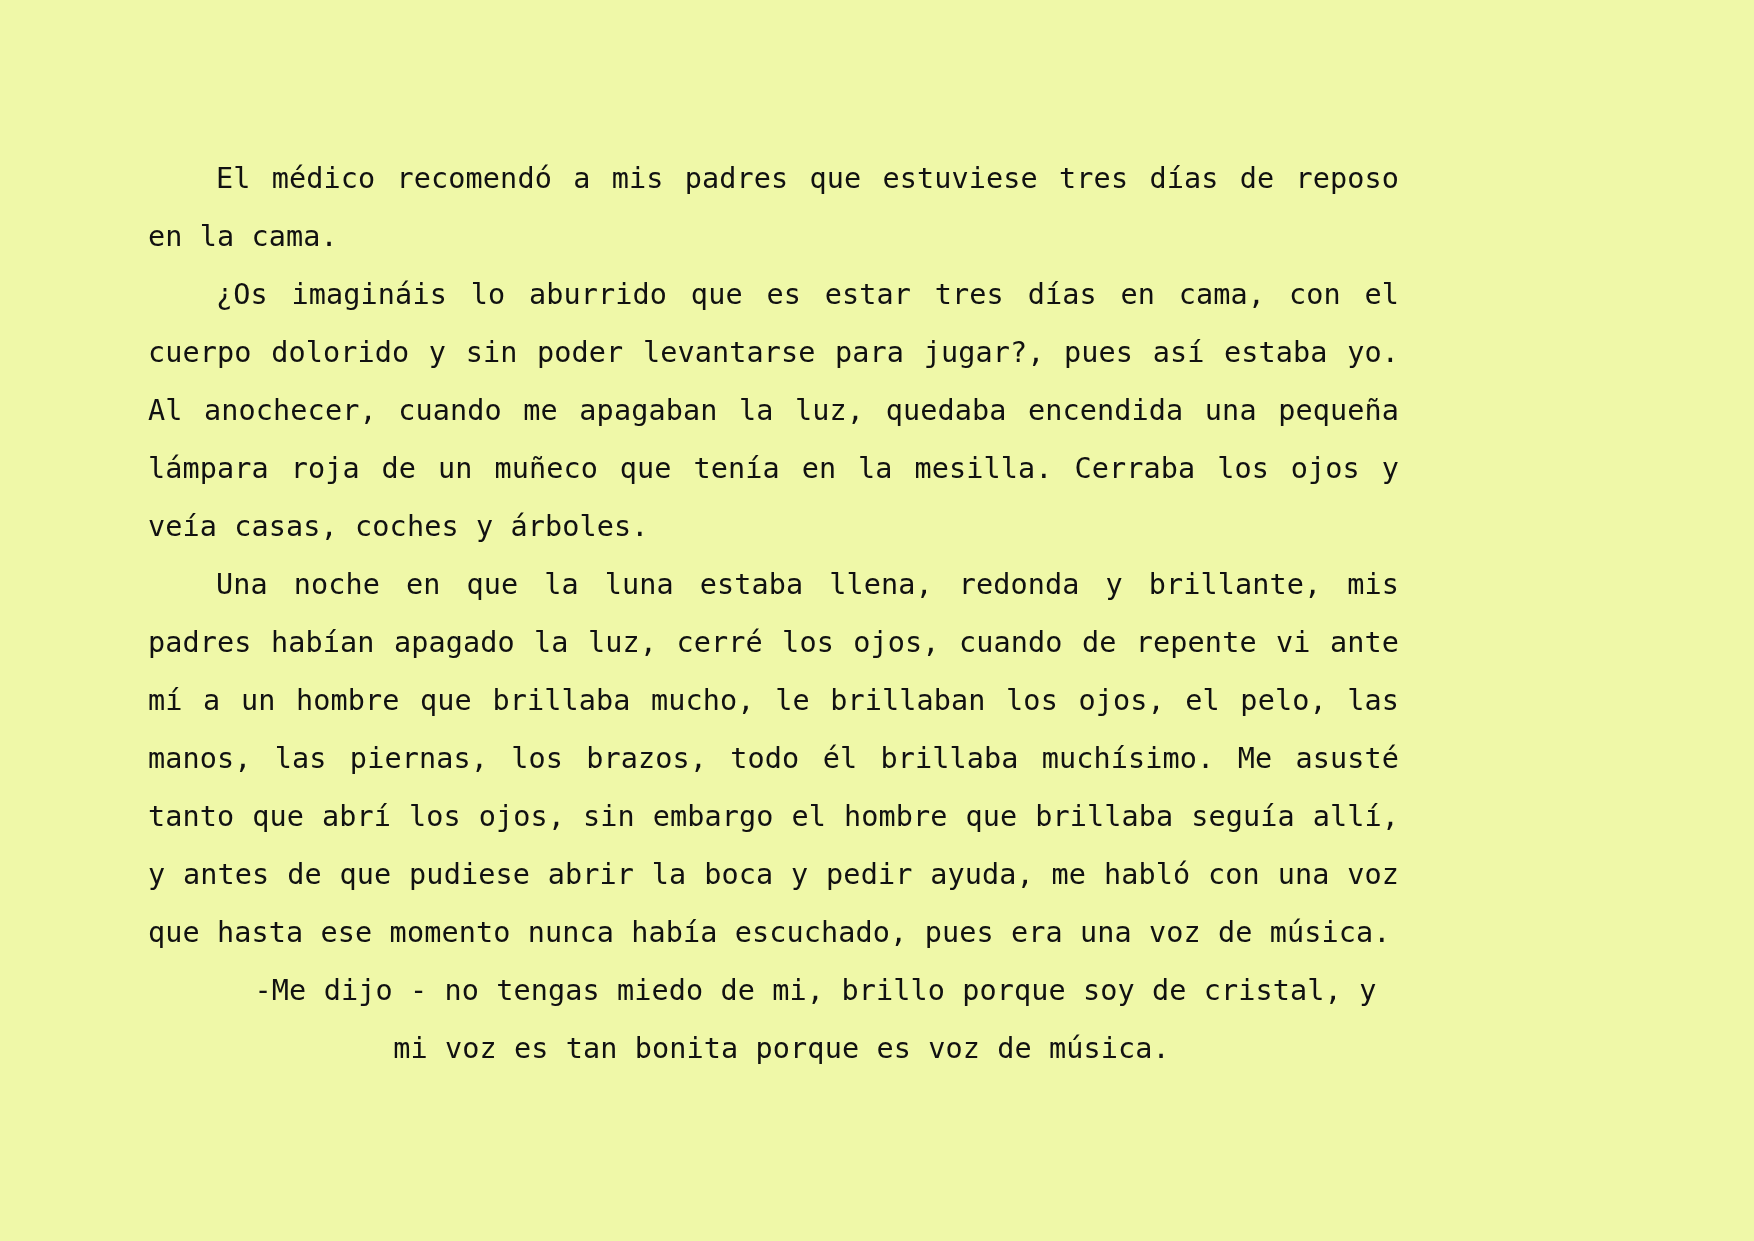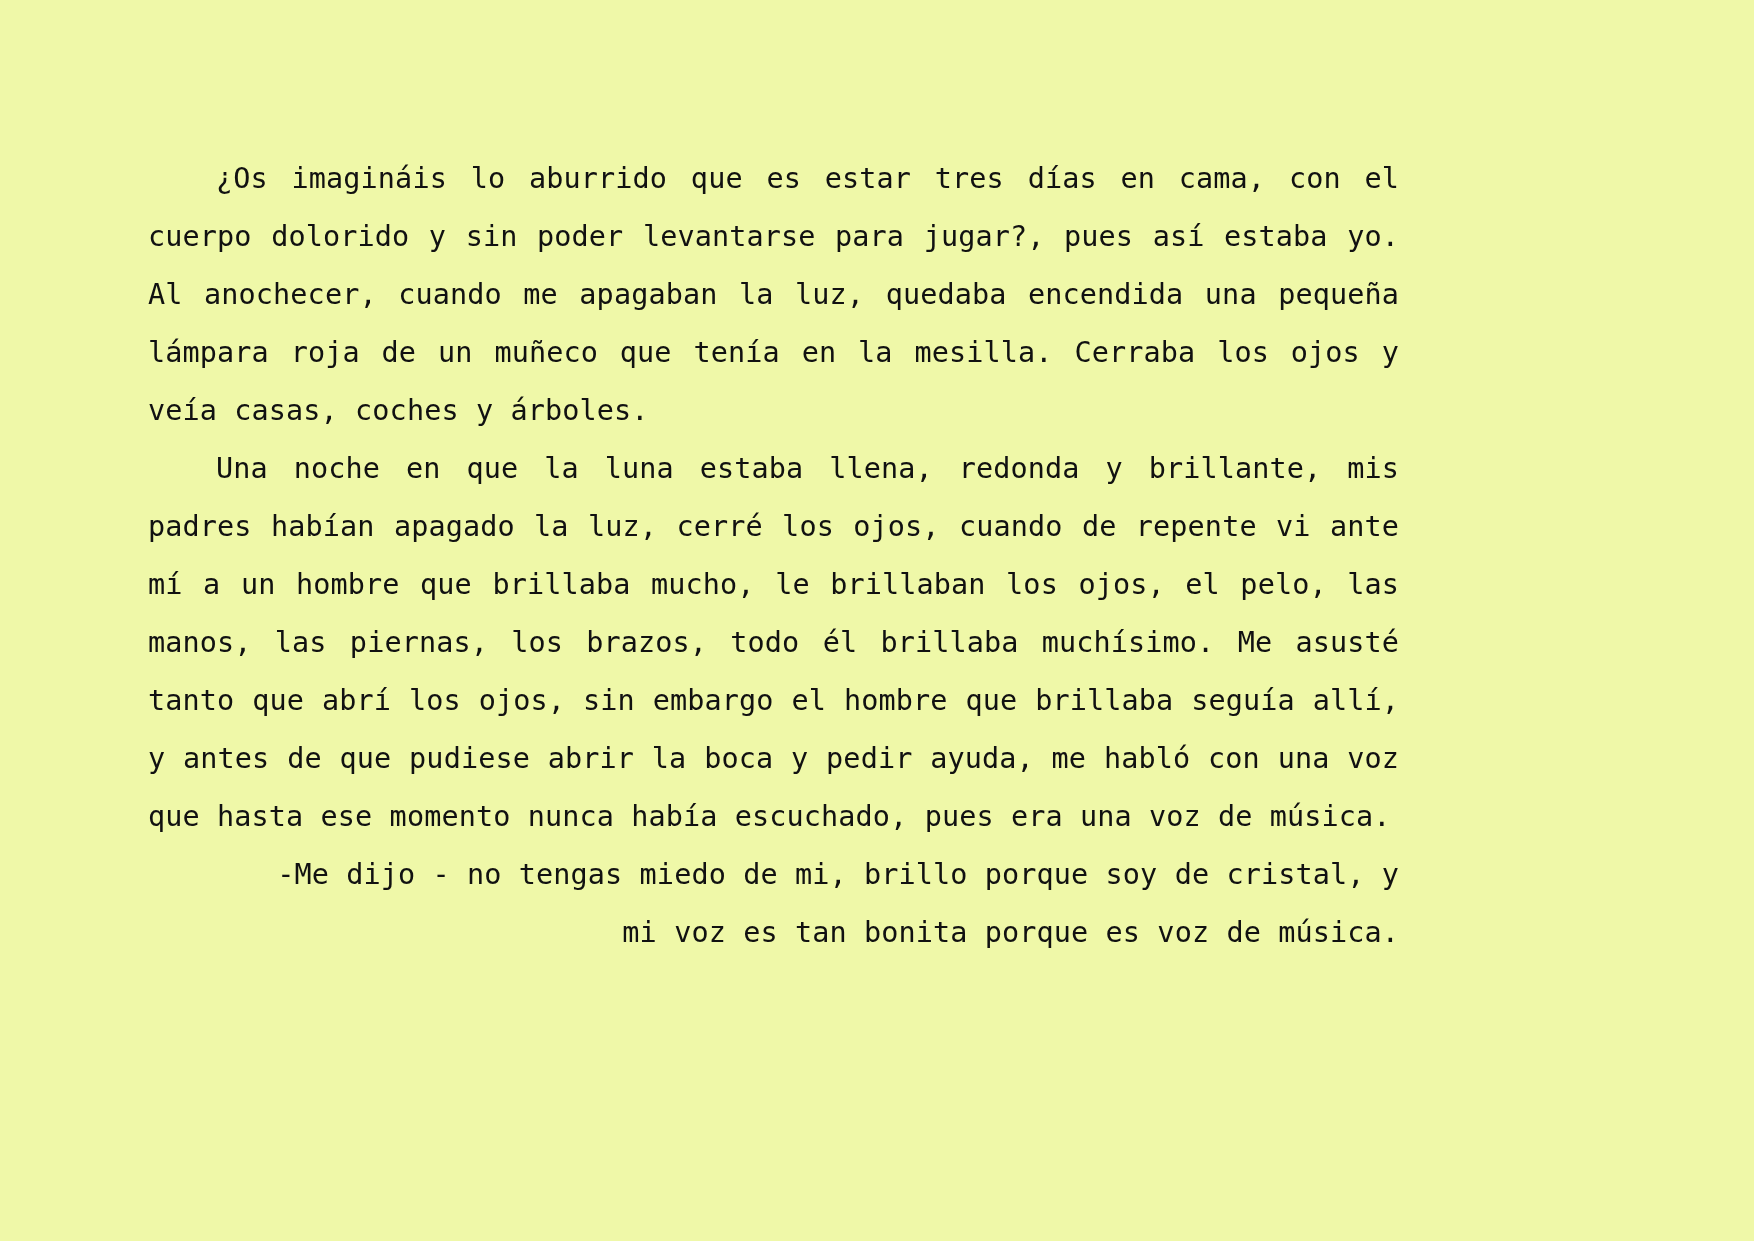--- a/index.html
+++ b/index.html
@@ -26,26 +26,27 @@
     line-height: 58px;
     text-align: justify;
     text-justify: inter-word;
     letter-spacing: 0.1px;
   }
   .story p {
     margin: 0;
     text-indent: 68px;
   }
   .story p:last-child {
-    text-align: right;
+    text-align: center;
     margin-left: 16px;
   }
 </style>
 </head>
 <body>
 
 <div class="page">
   <div class="story">
+    <p>El médico recomendó a mis padres que estuviese tres días de reposo en la cama.</p>
     <p>¿Os imagináis lo aburrido que es estar tres días en cama, con el cuerpo dolorido y sin poder levantarse para jugar?, pues así estaba yo. Al anochecer, cuando me apagaban la luz, quedaba encendida una pequeña lámpara roja de un muñeco que tenía en la mesilla. Cerraba los ojos y veía casas, coches y árboles.</p>
     <p>Una noche en que la luna estaba llena, redonda y brillante, mis padres habían apagado la luz, cerré los ojos, cuando de repente vi ante mí a un hombre que brillaba mucho, le brillaban los ojos, el pelo, las manos, las piernas, los brazos, todo él brillaba muchísimo. Me asusté tanto que abrí los ojos, sin embargo el hombre que brillaba seguía allí, y antes de que pudiese abrir la boca y pedir ayuda, me habló con una voz que hasta ese momento nunca había escuchado, pues era una voz de música.</p>
     <p>-Me dijo - no tengas miedo de mi, brillo porque soy de cristal, y mi voz es tan bonita porque es voz de música.</p>
   </div>
 </div>
 
 </body></html>

